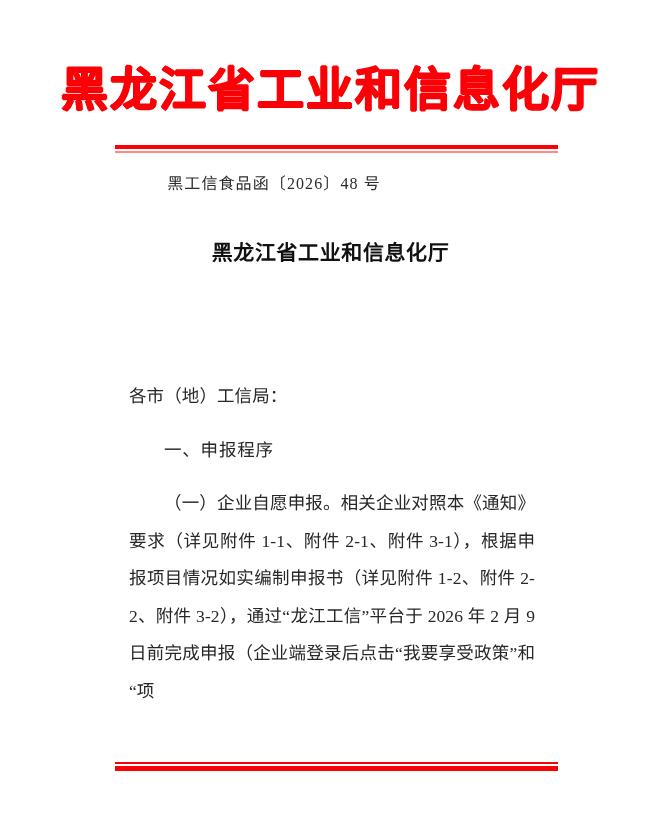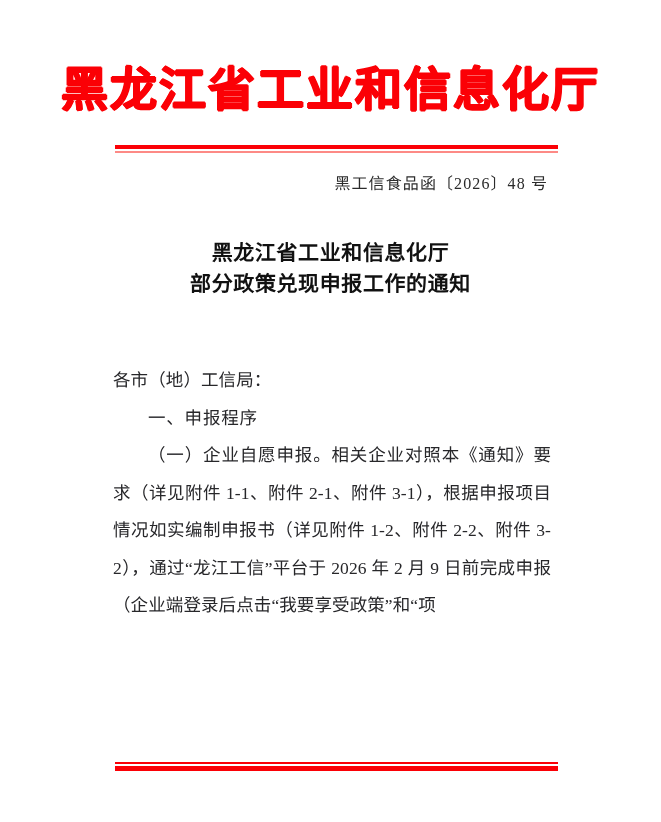--- a/index.html
+++ b/index.html
@@ -84,21 +84,21 @@
     height: 5px;
     background: #fb0006;
   }
 
   
   .doc-number {
     position: absolute;
     left: 0;
     top: 174px;
     width: 548px;
-    text-align: right;
+    text-align: center;
     font-family: "Liberation Serif", "DejaVu Serif", serif;
     font-size: 16px;
     line-height: 20px;
     letter-spacing: 1.1px;
     color: #2b2b2b;
     white-space: nowrap;
   }
 
   
   .doc-title {
@@ -125,21 +125,21 @@
     top: 362px;
     width: 438px;
   }
   .para {
     font-family: "Liberation Serif", "DejaVu Serif", serif;
     font-size: 17.5px;
     line-height: 37.5px;
     color: #27272a;
     text-align: justify;
     text-justify: inter-ideograph;
-    margin: 0;
+    margin: 16px;
     letter-spacing: 0.1px;
   }
   .para.indent {
     text-indent: 2em;
   }
   .para.heading {
     font-weight: normal;
     text-indent: 2em;
     letter-spacing: 0.8px;
   }
@@ -156,21 +156,20 @@
   <div class="rule-group-top">
     <div class="rule-thick"></div>
     <div class="rule-gap"></div>
     <div class="rule-thin"></div>
   </div>
 
   <div class="doc-number">黑工信食品函〔2026〕48 号</div>
 
   <div class="doc-title">
     <div class="doc-title-line">黑龙江省工业和信息化厅</div>
-    <div class="doc-title-line">部分政策兑现申报工作的通知</div>
   </div>
 
   <div class="body-block">
     <p class="para">各市（地）工信局：</p>
     <p class="para heading">一、申报程序</p>
     <p class="para indent">（一）企业自愿申报。相关企业对照本《通知》要求（详见附件 1-1、附件 2-1、附件 3-1），根据申报项目情况如实编制申报书（详见附件 1-2、附件 2-2、附件 3-2），通过“龙江工信”平台于 2026 年 2 月 9 日前完成申报（企业端登录后点击“我要享受政策”和“项</p>
   </div>
 
   <div class="rule-group-bottom">
     <div class="rule-thin"></div>

